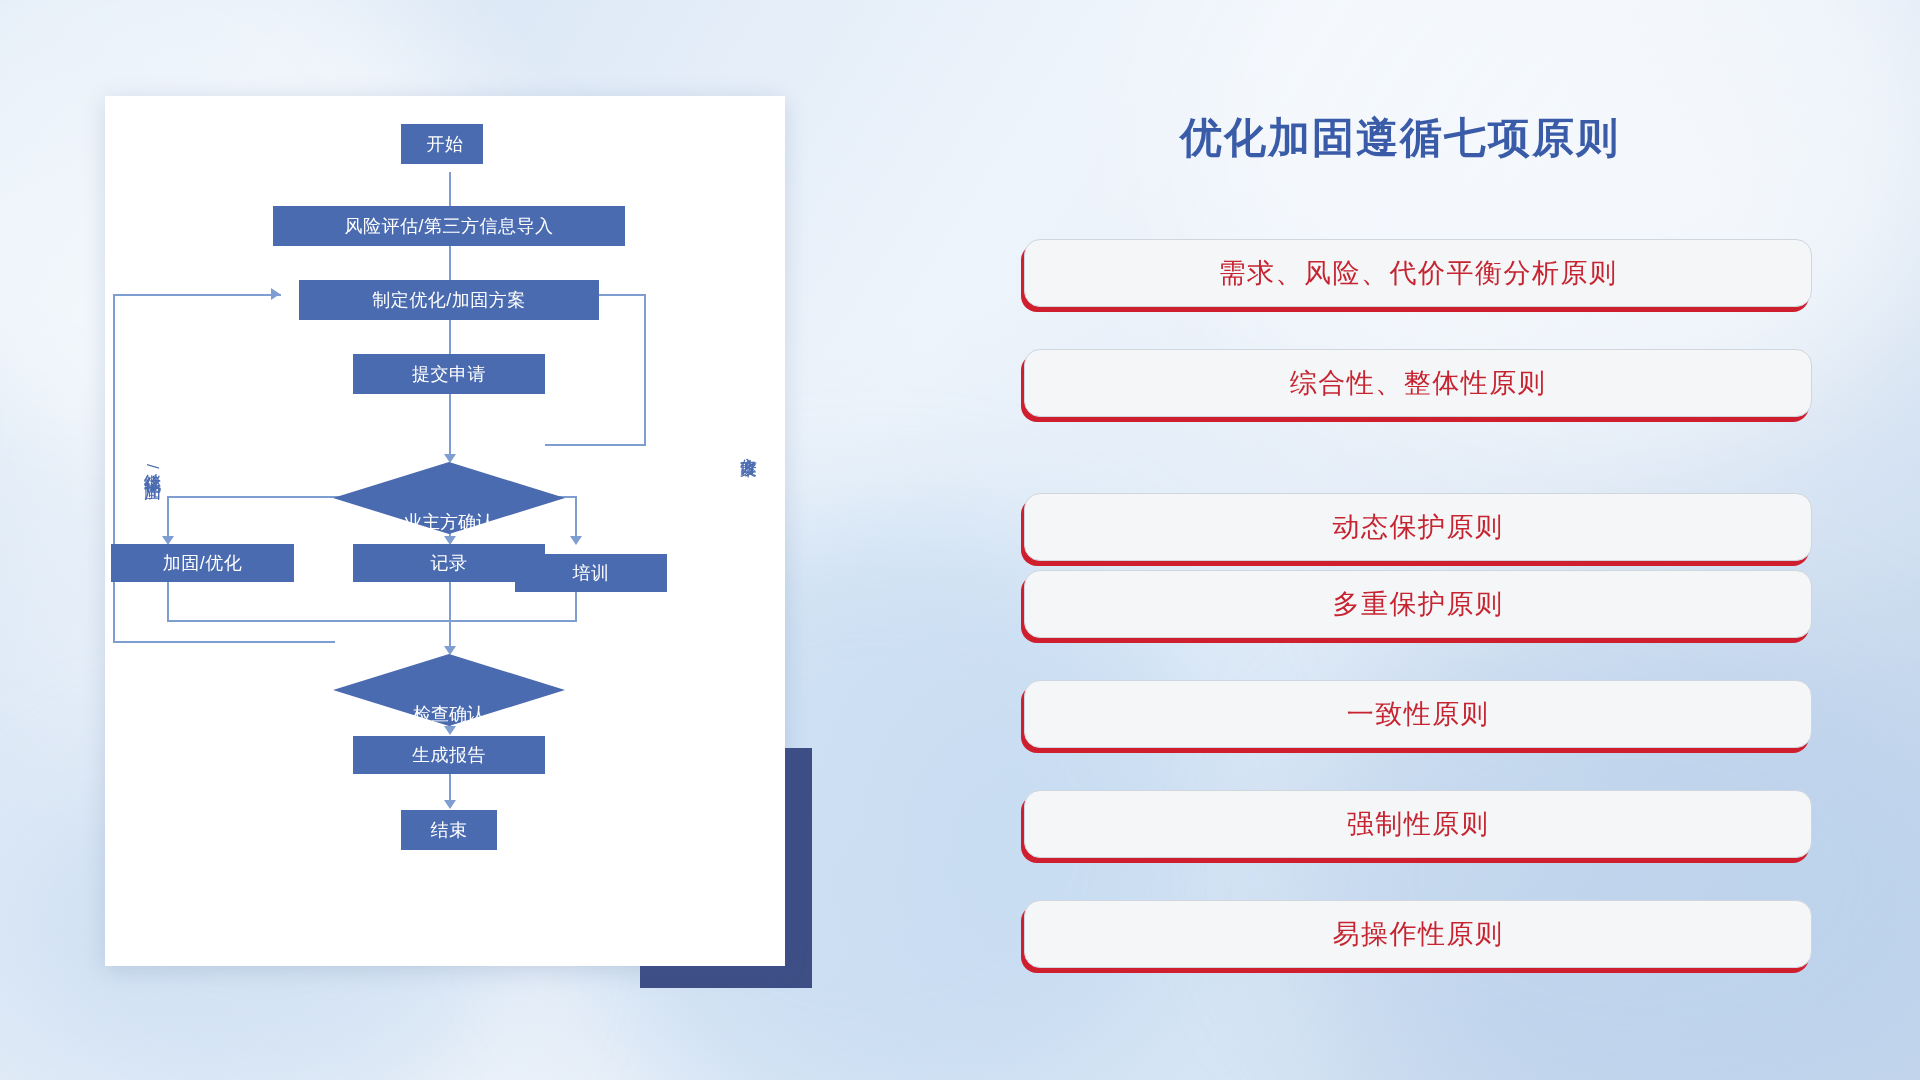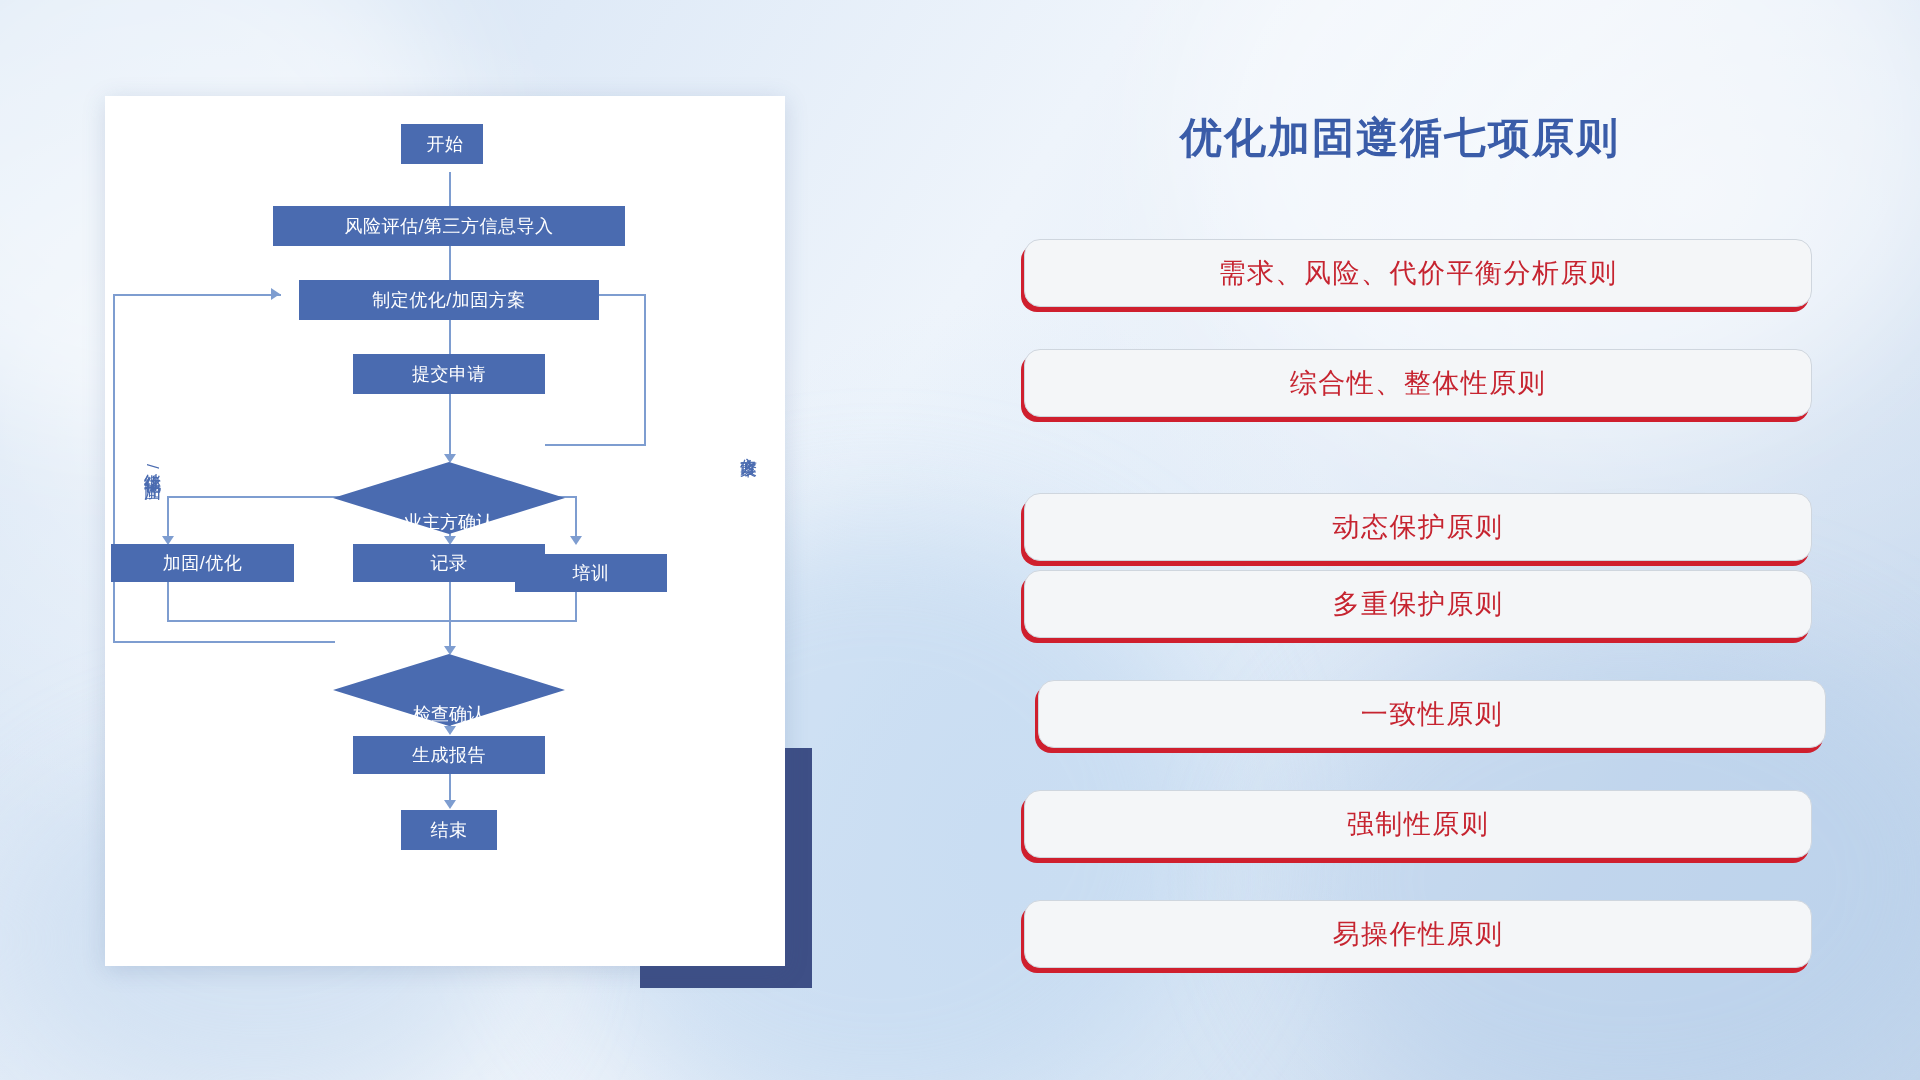--- a/index.html
+++ b/index.html
@@ -240,17 +240,17 @@
 
     <div class="node" style="left: 296px; top: 714px; width: 96px; height: 40px;">结束</div>
   </div>
 
   <div class="panel-title">优化加固遵循七项原则</div>
 
   <div class="principle" style="top: 239px;">需求、风险、代价平衡分析原则</div>
   <div class="principle" style="top: 349px;">综合性、整体性原则</div>
   <div class="principle" style="top: 459px; margin-top: 34px;">动态保护原则</div>
   <div class="principle" style="top: 570px;">多重保护原则</div>
-  <div class="principle" style="top: 680px; margin-left: 14px;">一致性原则</div>
+  <div class="principle" style="top: 680px;">一致性原则</div>
   <div class="principle" style="top: 790px;">强制性原则</div>
   <div class="principle" style="top: 900px; text-align: center;">易操作性原则</div>
 
 </div>
 
 </body></html>

